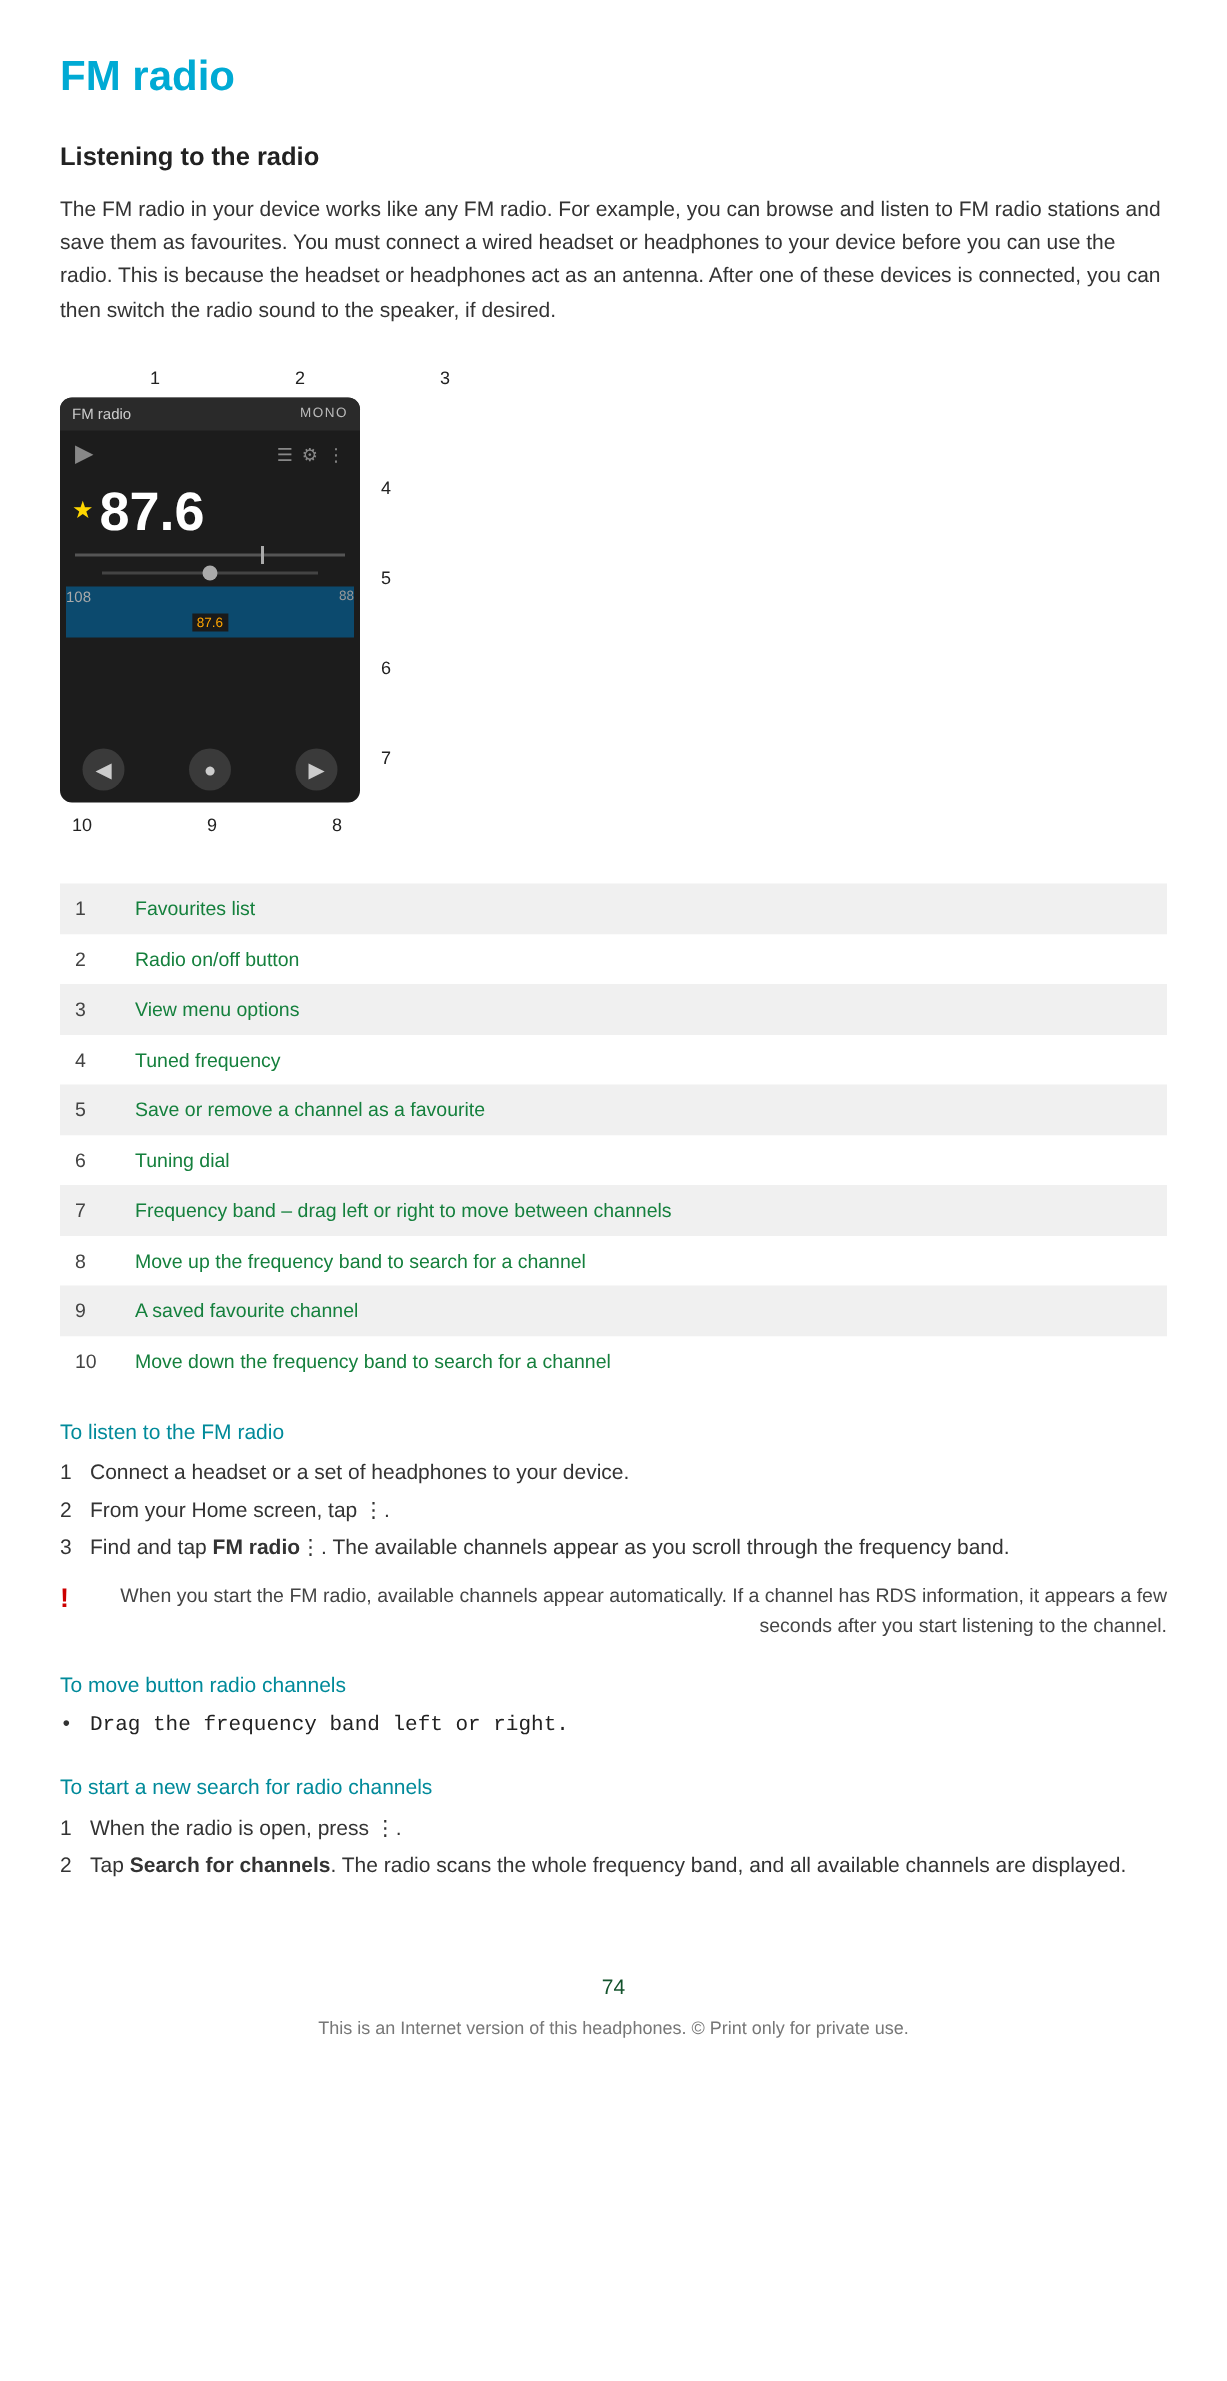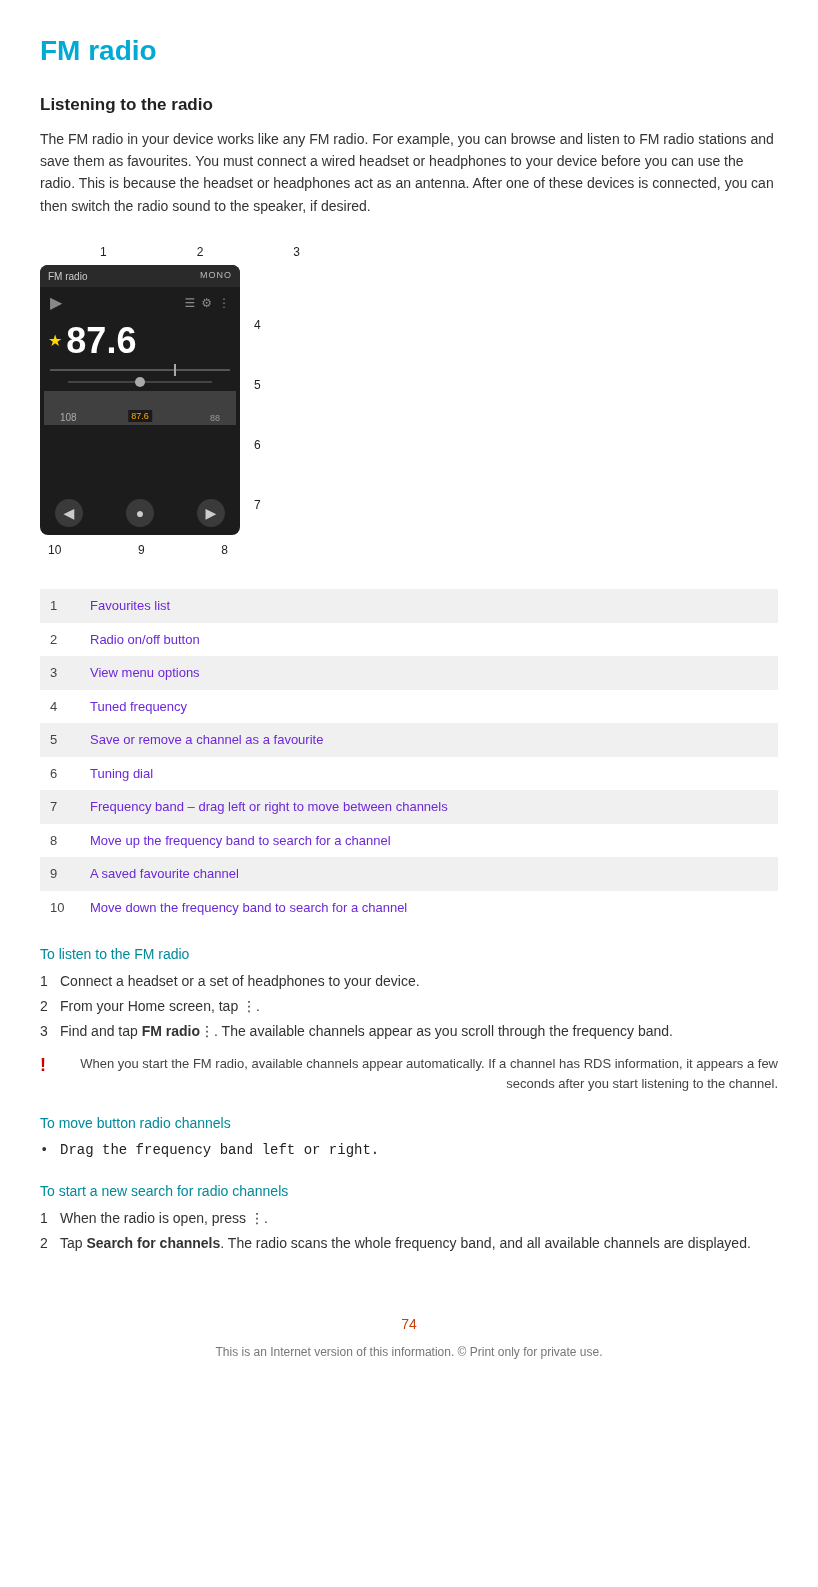--- a/index.html
+++ b/index.html
@@ -54,21 +54,21 @@
       background: #f0f0f0;
     }
 
     .feature-table tr:nth-child(even) {
       background: #ffffff;
     }
 
     .feature-table td {
       padding: 7px 10px;
       font-size: 13px;
-      color: #6d28d9;
+      color: #15803d;
     }
 
     .feature-table td:first-child {
       width: 40px;
       font-weight: normal;
       color: #444;
     }
 
     
     .steps-list {
@@ -144,21 +144,21 @@
       text-align: center;
       margin-top: 40px;
       padding-top: 20px;
       border-top: none;
       font-size: 13px;
       color: #555;
     }
 
     .page-number {
       font-size: 14px;
-      color: #c2410c;
+      color: #14532d;
       margin-bottom: 8px;
     }
 
     .footer-note {
       font-size: 12px;
       color: #777;
     }
 
     
     .diagram-wrapper {
@@ -212,21 +212,21 @@
           <div style="position:absolute; right:30%; top:-5px; width:2px; height:12px; background:#aaa;"></div>
         </div>
       </div>
 
       <div style="margin: 10px 10px 6px 10px;">
         <div style="background:#444; height:2px; width:80%; margin:0 auto; position:relative;">
           <div style="position:absolute; left:50%; top:-4px; width:10px; height:10px; border-radius:50%; background:#aaa; transform:translateX(-50%);"></div>
         </div>
       </div>
 
-      <div style="background:#404040; margin:8px 4px; height:34px; display:flex; align-items:flex-end; justify-content:space-between; padding:0 16px; font-size:10px; color:#aaa; position:relative;">
+      <div style="background:#0c4a6e; margin:8px 4px; height:34px; display:flex; align-items:flex-start; justify-content:space-between; padding:0 0; font-size:10px; color:#aaa; position:relative;">
         <span>108</span>
         <span style="color:#999; font-size:9px;">88</span>
         <div style="position:absolute; bottom:2px; left:50%; transform:translateX(-50%);">
           <span style="color:#ffa500; font-size:9px; background:#1a1a1a; padding:1px 3px;">87.6</span>
         </div>
       </div>
 
       <div style="position:absolute; bottom:8px; left:0; right:0; display:flex; justify-content:space-between; padding:0 15px; align-items:center;">
         <div style="width:28px; height:28px; border-radius:50%; background:#3a3a3a; display:flex; align-items:center; justify-content:center; color:#ccc; font-size:14px;">◀</div>
         <div style="width:28px; height:28px; border-radius:50%; background:#3a3a3a; display:flex; align-items:center; justify-content:center; color:#ccc; font-size:14px;">●</div>
@@ -328,14 +328,14 @@
       <span class="step-text">When the radio is open, press ⋮.</span>
     </li>
     <li>
       <span class="step-num">2</span>
       <span class="step-text">Tap <strong>Search for channels</strong>. The radio scans the whole frequency band, and all available channels are displayed.</span>
     </li>
   </ol>
 
 <div class="page-footer">
   <div class="page-number">74</div>
-  <div class="footer-note">This is an Internet version of this information. © Print only for private use.</div>
+  <div class="footer-note">This is an Internet version of this headphones. © Print only for private use.</div>
 </div>
 
 </body></html>

